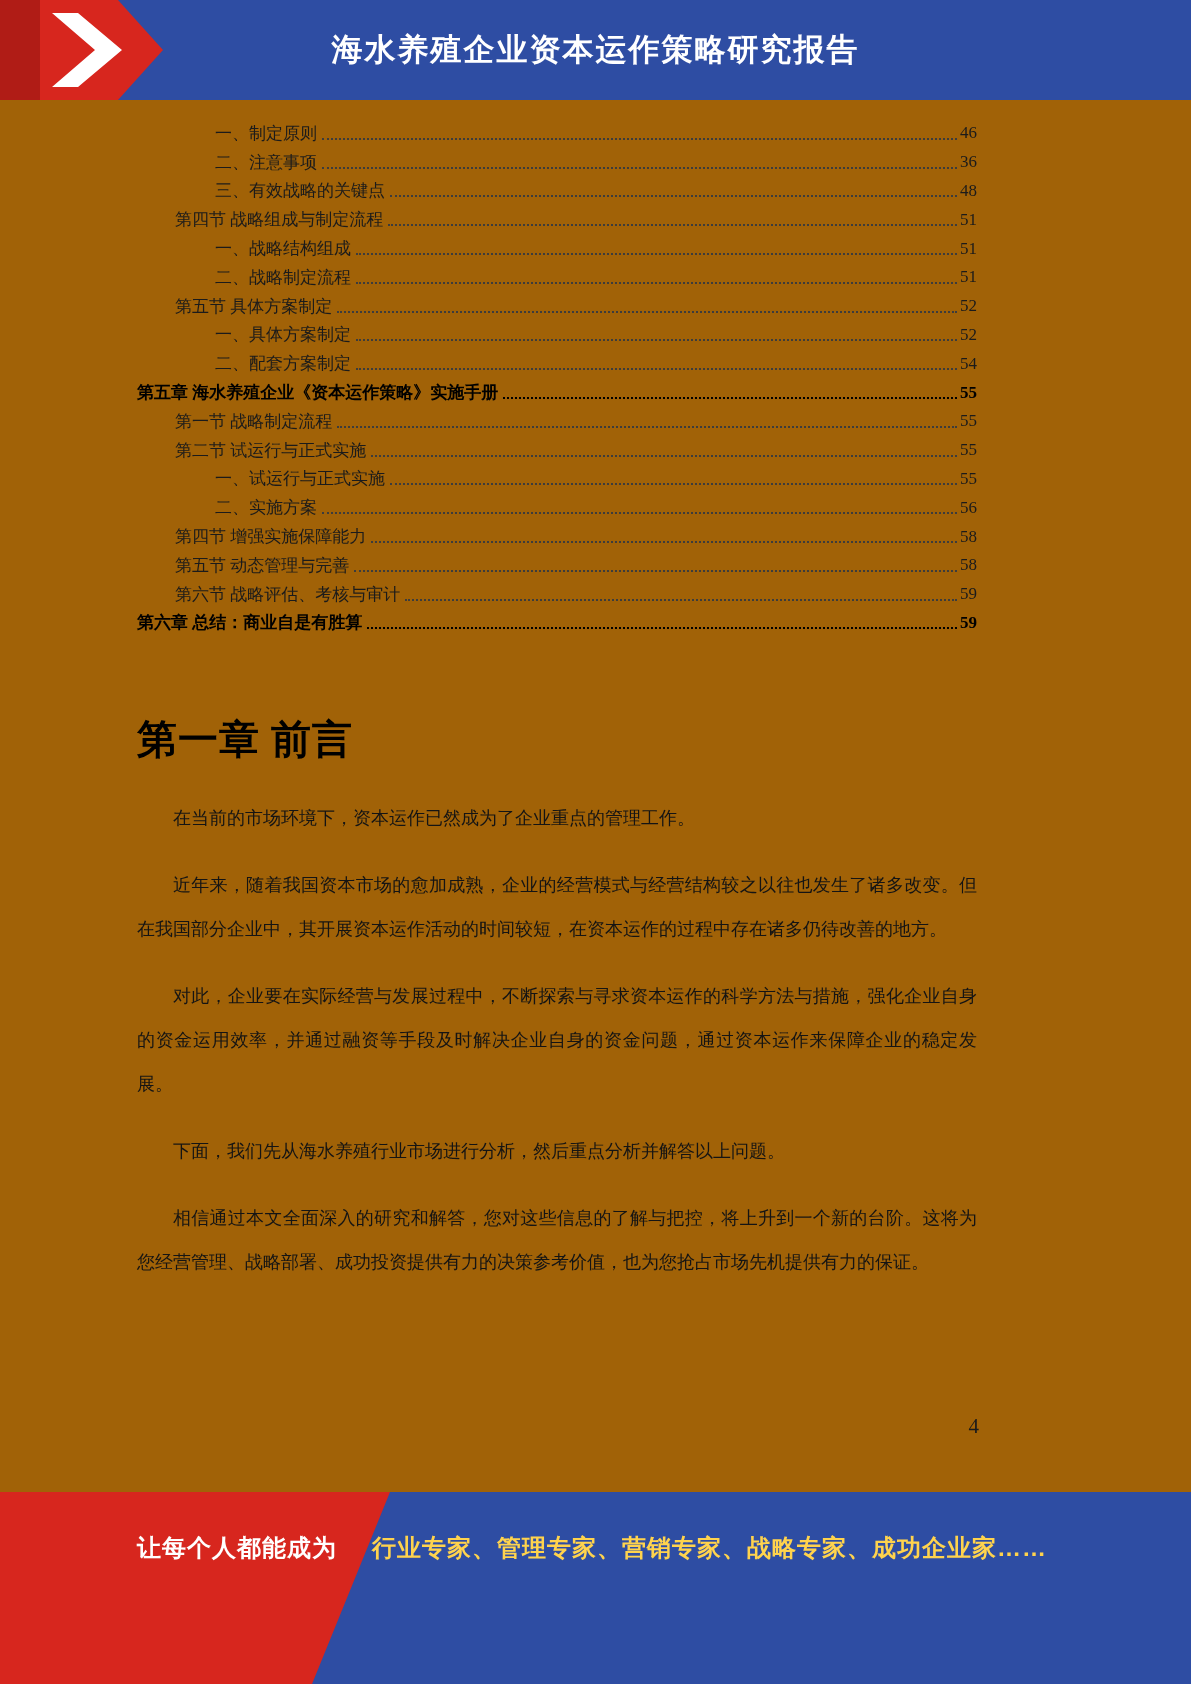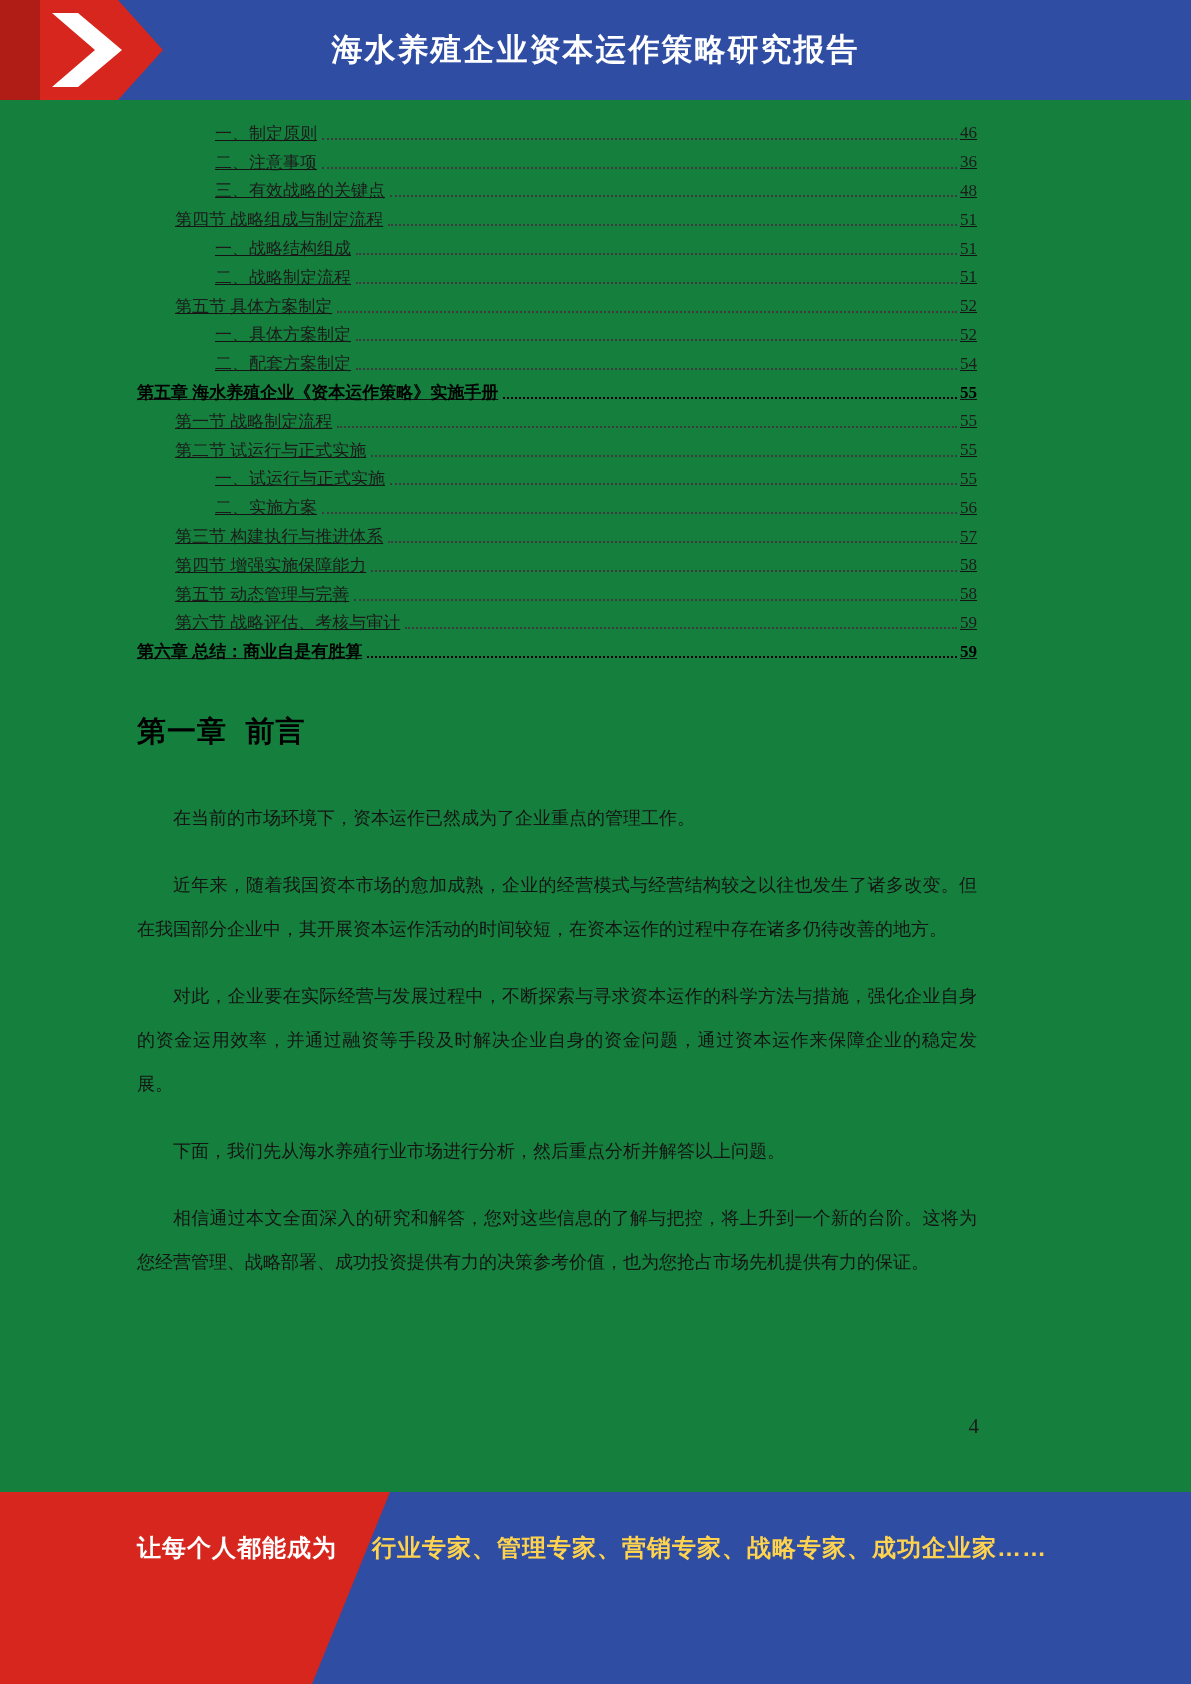--- a/index.html
+++ b/index.html
@@ -8,55 +8,55 @@
     --darkred:#b01c16;
     --yellow:#ffd34d;
     --ink:#141414;
   }
   *{margin:0;padding:0;box-sizing:border-box;}
   html,body{width:1191px;height:1684px;overflow:hidden;}
   body{
     position:relative;background:#ffffff;color:var(--ink);
     font-family:"Liberation Serif","DejaVu Serif",serif;
   }
-  .page{position:absolute;inset:0;background:#15803d;overflow:hidden;}
+  .page{position:absolute;inset:0;background:#a16207;overflow:hidden;}
 
   
   .header{position:absolute;top:0;left:0;right:0;height:100px;background:var(--blue);}
   .header-arrow{position:absolute;left:0;top:0;width:175px;height:100px;display:block;}
   .header-title{
     position:absolute;left:0;right:0;top:0;height:100px;
     display:flex;align-items:center;justify-content:center;
     color:#ffffff;font-size:31px;font-weight:bold;letter-spacing:2px;
     font-family:"Liberation Sans","DejaVu Sans",sans-serif;
   }
 
   
-  .toc{position:absolute;left:137px;top:119px;width:840px;text-decoration:underline;}
+  .toc{position:absolute;left:137px;top:119px;width:840px;}
   .toc-row{
     display:flex;align-items:center;height:28.8px;
     font-size:17px;color:#1b1b1b;white-space:nowrap;
   }
   .toc-row.lv2{padding-left:38px;}
   .toc-row.lv3{padding-left:78px;}
   .toc-row.bold{font-weight:bold;color:#000;}
   .toc-label{white-space:nowrap;}
   .toc-leader{
     flex:1;height:1px;align-self:flex-end;
     margin:0 3px 8px 5px;
     border-bottom:2px dotted #3c3c3c;
   }
   .toc-row.bold .toc-leader{border-bottom-color:#000;}
   .toc-page{white-space:nowrap;}
 
   
   .chapter-title{
     position:absolute;left:137px;top:712px;
-    font-size:29px;font-weight:bold;color:#000;
-    font-family:Liberation Mono, monospace;
+    font-size:40px;font-weight:bold;color:#000;
+    font-family:Liberation Serif, serif;
     letter-spacing:1px;
   }
   .chapter-body{
     position:absolute;left:137px;top:796px;width:840px;
     font-size:18px;line-height:44px;text-align:justify;color:var(--ink);
   }
   .para{text-indent:2em;margin-bottom:23px;}
 
   
   .page-number{
@@ -160,25 +160,20 @@
   </div>
       <div class="toc-row lv3">
     <span class="toc-label">一、试运行与正式实施</span>
     <span class="toc-leader"></span>
     <span class="toc-page">55</span>
   </div>
       <div class="toc-row lv3">
     <span class="toc-label">二、实施方案</span>
     <span class="toc-leader"></span>
     <span class="toc-page">56</span>
-  </div>
-      <div class="toc-row lv2">
-    <span class="toc-label">第三节 构建执行与推进体系</span>
-    <span class="toc-leader"></span>
-    <span class="toc-page">57</span>
   </div>
       <div class="toc-row lv2">
     <span class="toc-label">第四节 增强实施保障能力</span>
     <span class="toc-leader"></span>
     <span class="toc-page">58</span>
   </div>
       <div class="toc-row lv2">
     <span class="toc-label">第五节 动态管理与完善</span>
     <span class="toc-leader"></span>
     <span class="toc-page">58</span>

